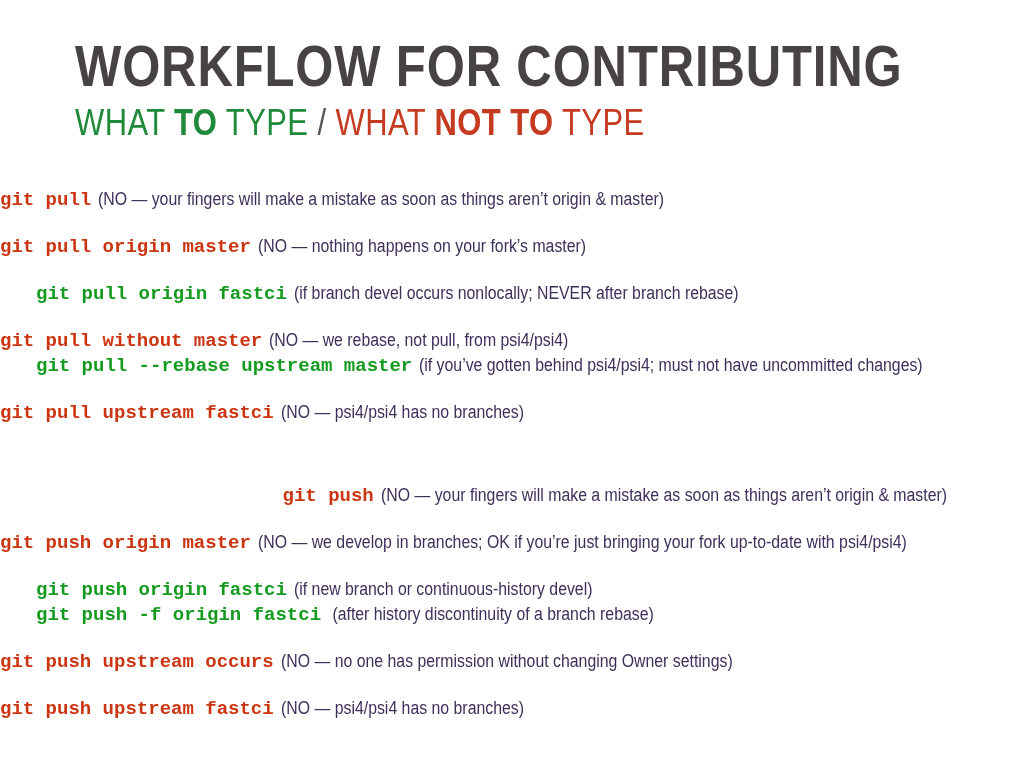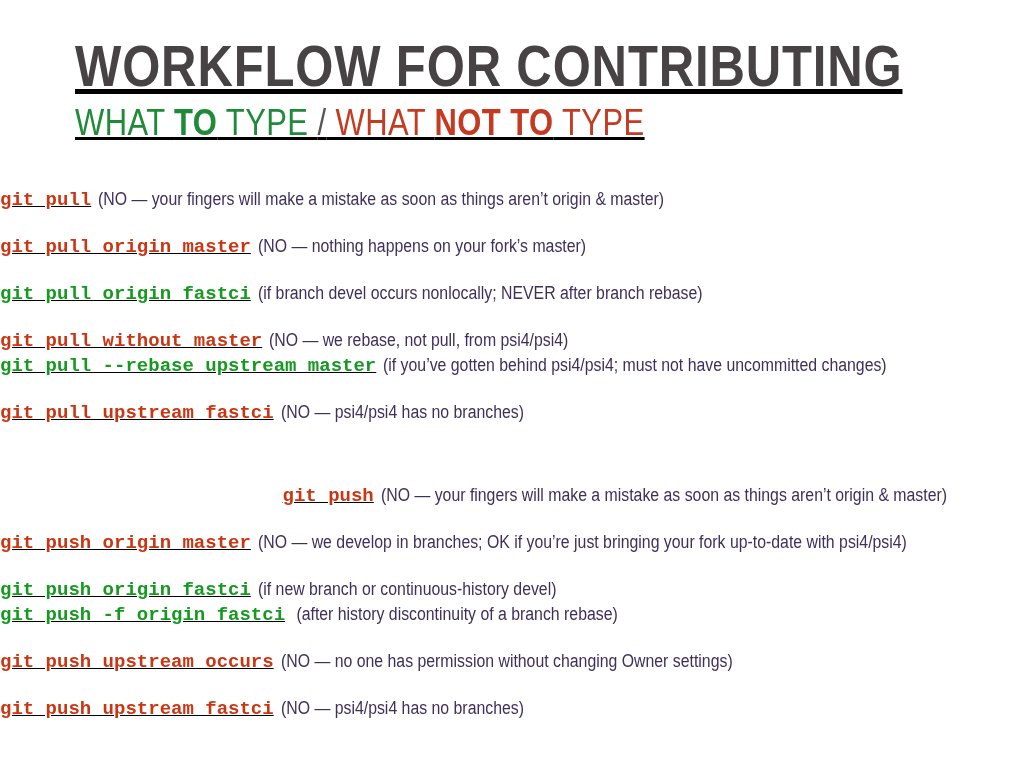--- a/index.html
+++ b/index.html
@@ -4,21 +4,20 @@
 <style>
   * { margin: 0; padding: 0; box-sizing: border-box; }
   html, body { background: #ffffff; }
   .slide {
     position: relative;
     width: 1024px;
     height: 768px;
     background: #ffffff;
     overflow: hidden;
     font-family: "Liberation Sans", "DejaVu Sans", sans-serif;
-    text-decoration: underline;
   }
   .header {
     padding: 38px 0 0 75px;
     white-space: nowrap;
   }
   .title {
     font-size: 57px;
     line-height: 57px;
     font-weight: 700;
     letter-spacing: 1px;
@@ -53,21 +52,21 @@
   .row + .row { margin-top: 22px; }
   .row.pair { margin-top: 0; }
   .row.section-start { margin-top: 58px; text-align: right; }
   .cmd {
     font-family: "Liberation Mono", "DejaVu Sans Mono", monospace;
     font-weight: 700;
     font-size: 19px;
     white-space: pre;
   }
   .cmd.status-no  { color: #cc3512; }
-  .cmd.status-yes { color: #149b1f; }
+  .cmd.status-yes { color: #149b1f; margin-left: 36px; }
   .expl {
     display: inline-block;
     margin-left: 7px;
     font-size: 18px;
     color: #3e2f5b;
     transform: scaleX(0.88);
     transform-origin: left bottom;
     white-space: pre;
     vertical-align: baseline;
   }

